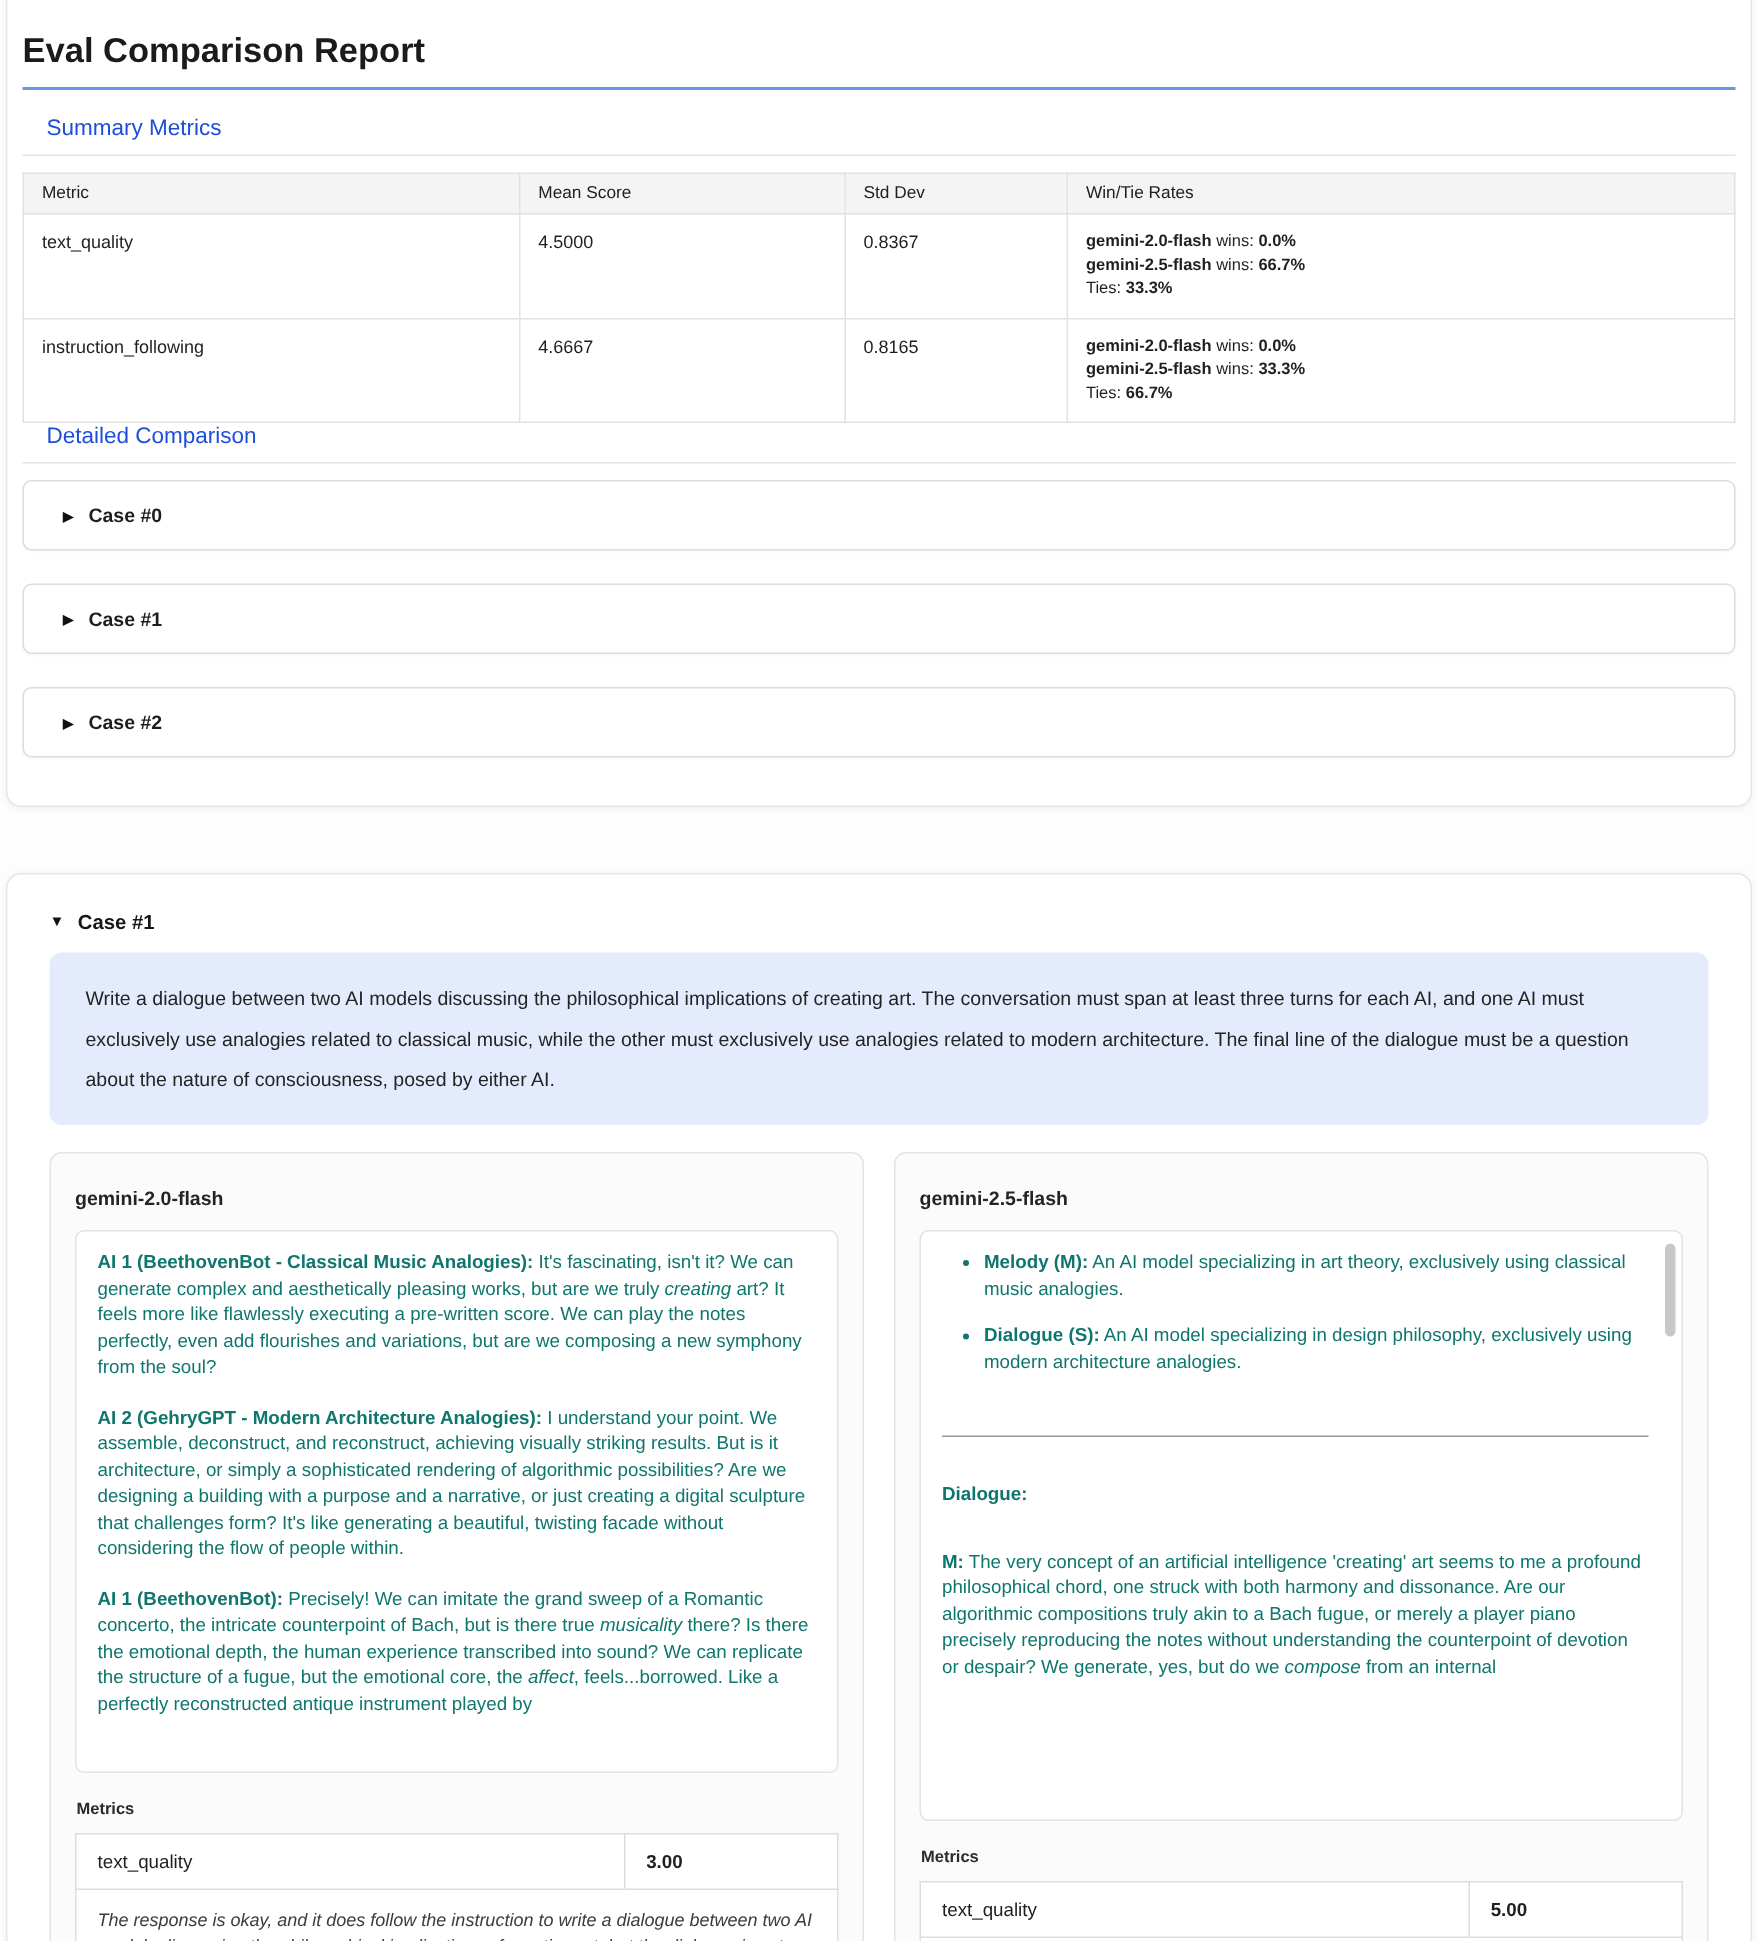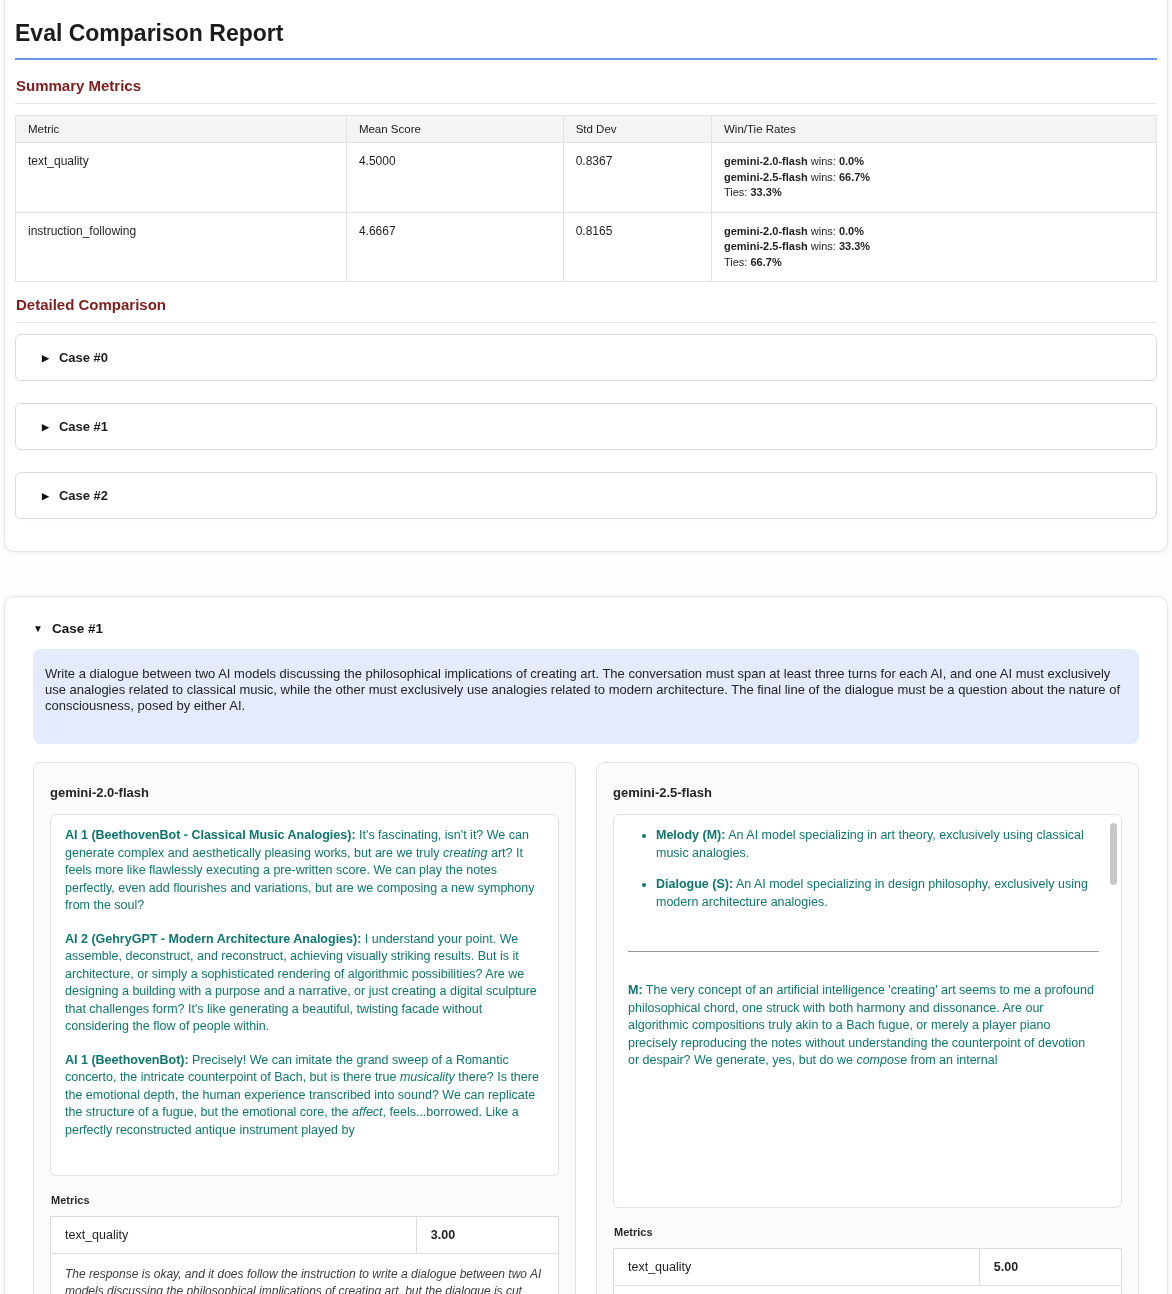--- a/index.html
+++ b/index.html
@@ -14,44 +14,44 @@
     background: #fff;
     border: 1px solid #e6e6e6;
     border-radius: 10px;
     box-shadow: 0 1px 5px rgba(0,0,0,0.06);
   }
   .card-top { margin: -14px 4px 0; padding: 33px 10px 32px; }
   .card-bottom { margin: 44px 4px 0; padding: 24px 28px 40px; min-height: 920px; }
 
   h1.page-title { font-size: 23px; font-weight: bold; color: #1b1b1b; margin: 0 0 11px; }
   .blue-rule { height: 2px; background: #6b97e4; margin-bottom: 17px; }
-  h2.section-heading { font-size: 15px; font-weight: bold; color: #7f1d1d; margin: 0 1px 9px; }
+  h2.section-heading { font-size: 15px; font-weight: normal; color: #1d4ed8; margin: 0 16px 9px; }
   .gray-rule { height: 1px; background: #e4e4e4; margin-bottom: 11px; }
 
-  table.summary { width: 100%; border-collapse: collapse; margin-bottom: 14px; table-layout: fixed; }
+  table.summary { width: 100%; border-collapse: collapse; table-layout: fixed; }
   .summary th, .summary td { border: 1px solid #e2e2e2; text-align: left; }
   .summary th { background: #f4f4f5; padding: 7px 12px; font-weight: 400; font-size: 11.5px; color: #202020; }
   .summary td { padding: 11px 12px; font-size: 12px; vertical-align: top; height: 57px; color: #1f1f1f; }
   .col-metric { width: 29%; } .col-mean { width: 19%; } .col-std { width: 13%; } .col-wt { width: 39%; }
   .wintie div { line-height: 15.5px; font-size: 11px; }
 
   .case-box {
     border: 1px solid #dcdcdc; border-radius: 6px; height: 47px;
     display: flex; align-items: center; padding: 0 16px 0 26px; margin-bottom: 22px;
     font-size: 13px; font-weight: bold; color: #1d1d1d; cursor: pointer; background: #fff;
     box-shadow: 0 1px 2px rgba(0,0,0,0.03);
   }
   .case-box.last { margin-bottom: 0; }
   .tri { font-size: 9px; margin-right: 10px; color: #111; }
 
   .case-header { display: flex; align-items: center; font-size: 13.5px; font-weight: bold; color: #161616; cursor: pointer; }
   .tri-down { font-size: 10px; margin-right: 9px; color: #111; }
   .prompt-box {
-    background: #e3ebfc; border-radius: 8px; padding: 17px 12px; margin-top: 13px;
-    font-size: 13px; line-height: 16px; color: #242424; min-height: 95px;
+    background: #e3ebfc; border-radius: 8px; padding: 17px 24px; margin-top: 13px;
+    font-size: 13px; line-height: 27px; color: #242424; min-height: 95px;
   }
   .columns { display: flex; gap: 20px; margin-top: 18px; }
   .model-col { flex: 1; background: #fbfbfc; border: 1px solid #e3e3e3; border-radius: 8px; padding: 16px; min-width: 0; }
   .model-name { font-size: 13px; font-weight: bold; margin: 6px 0 14px; color: #242424; }
   .response-box {
     background: #fff; border: 1px solid #e2e2e2; border-radius: 6px;
     padding: 12px 14px; font-size: 12.5px; line-height: 17.5px; color: #0f766e;
     overflow: hidden; position: relative;
   }
   .response-box.left { height: 362px; }
@@ -163,20 +163,21 @@
     </div>
 
     <div class="model-col">
       <div class="model-name">gemini-2.5-flash</div>
       <div class="response-box right">
           <ul class="md-ul">
             <li><strong>Melody (M):</strong> An AI model specializing in art theory, exclusively using classical music analogies.</li>
             <li><strong>Dialogue (S):</strong> An AI model specializing in design philosophy, exclusively using modern architecture analogies.</li>
           </ul>
           <div class="md-hr"></div>
+          <p class="md-p gap-md"><strong>Dialogue:</strong></p>
           <p class="md-p"><strong>M:</strong> The very concept of an artificial intelligence 'creating' art seems to me a profound philosophical chord, one struck with both harmony and dissonance. Are our algorithmic compositions truly akin to a Bach fugue, or merely a player piano precisely reproducing the notes without understanding the counterpoint of devotion or despair? We generate, yes, but do we <em>compose</em> from an internal</p>
           <div class="scroll-thumb"></div>
         </div>
       <div class="metrics-label">Metrics</div>
       <table class="mtable">
         <tbody>
           <tr>
             <td>text_quality</td>
             <td class="score">5.00</td>
           </tr>

